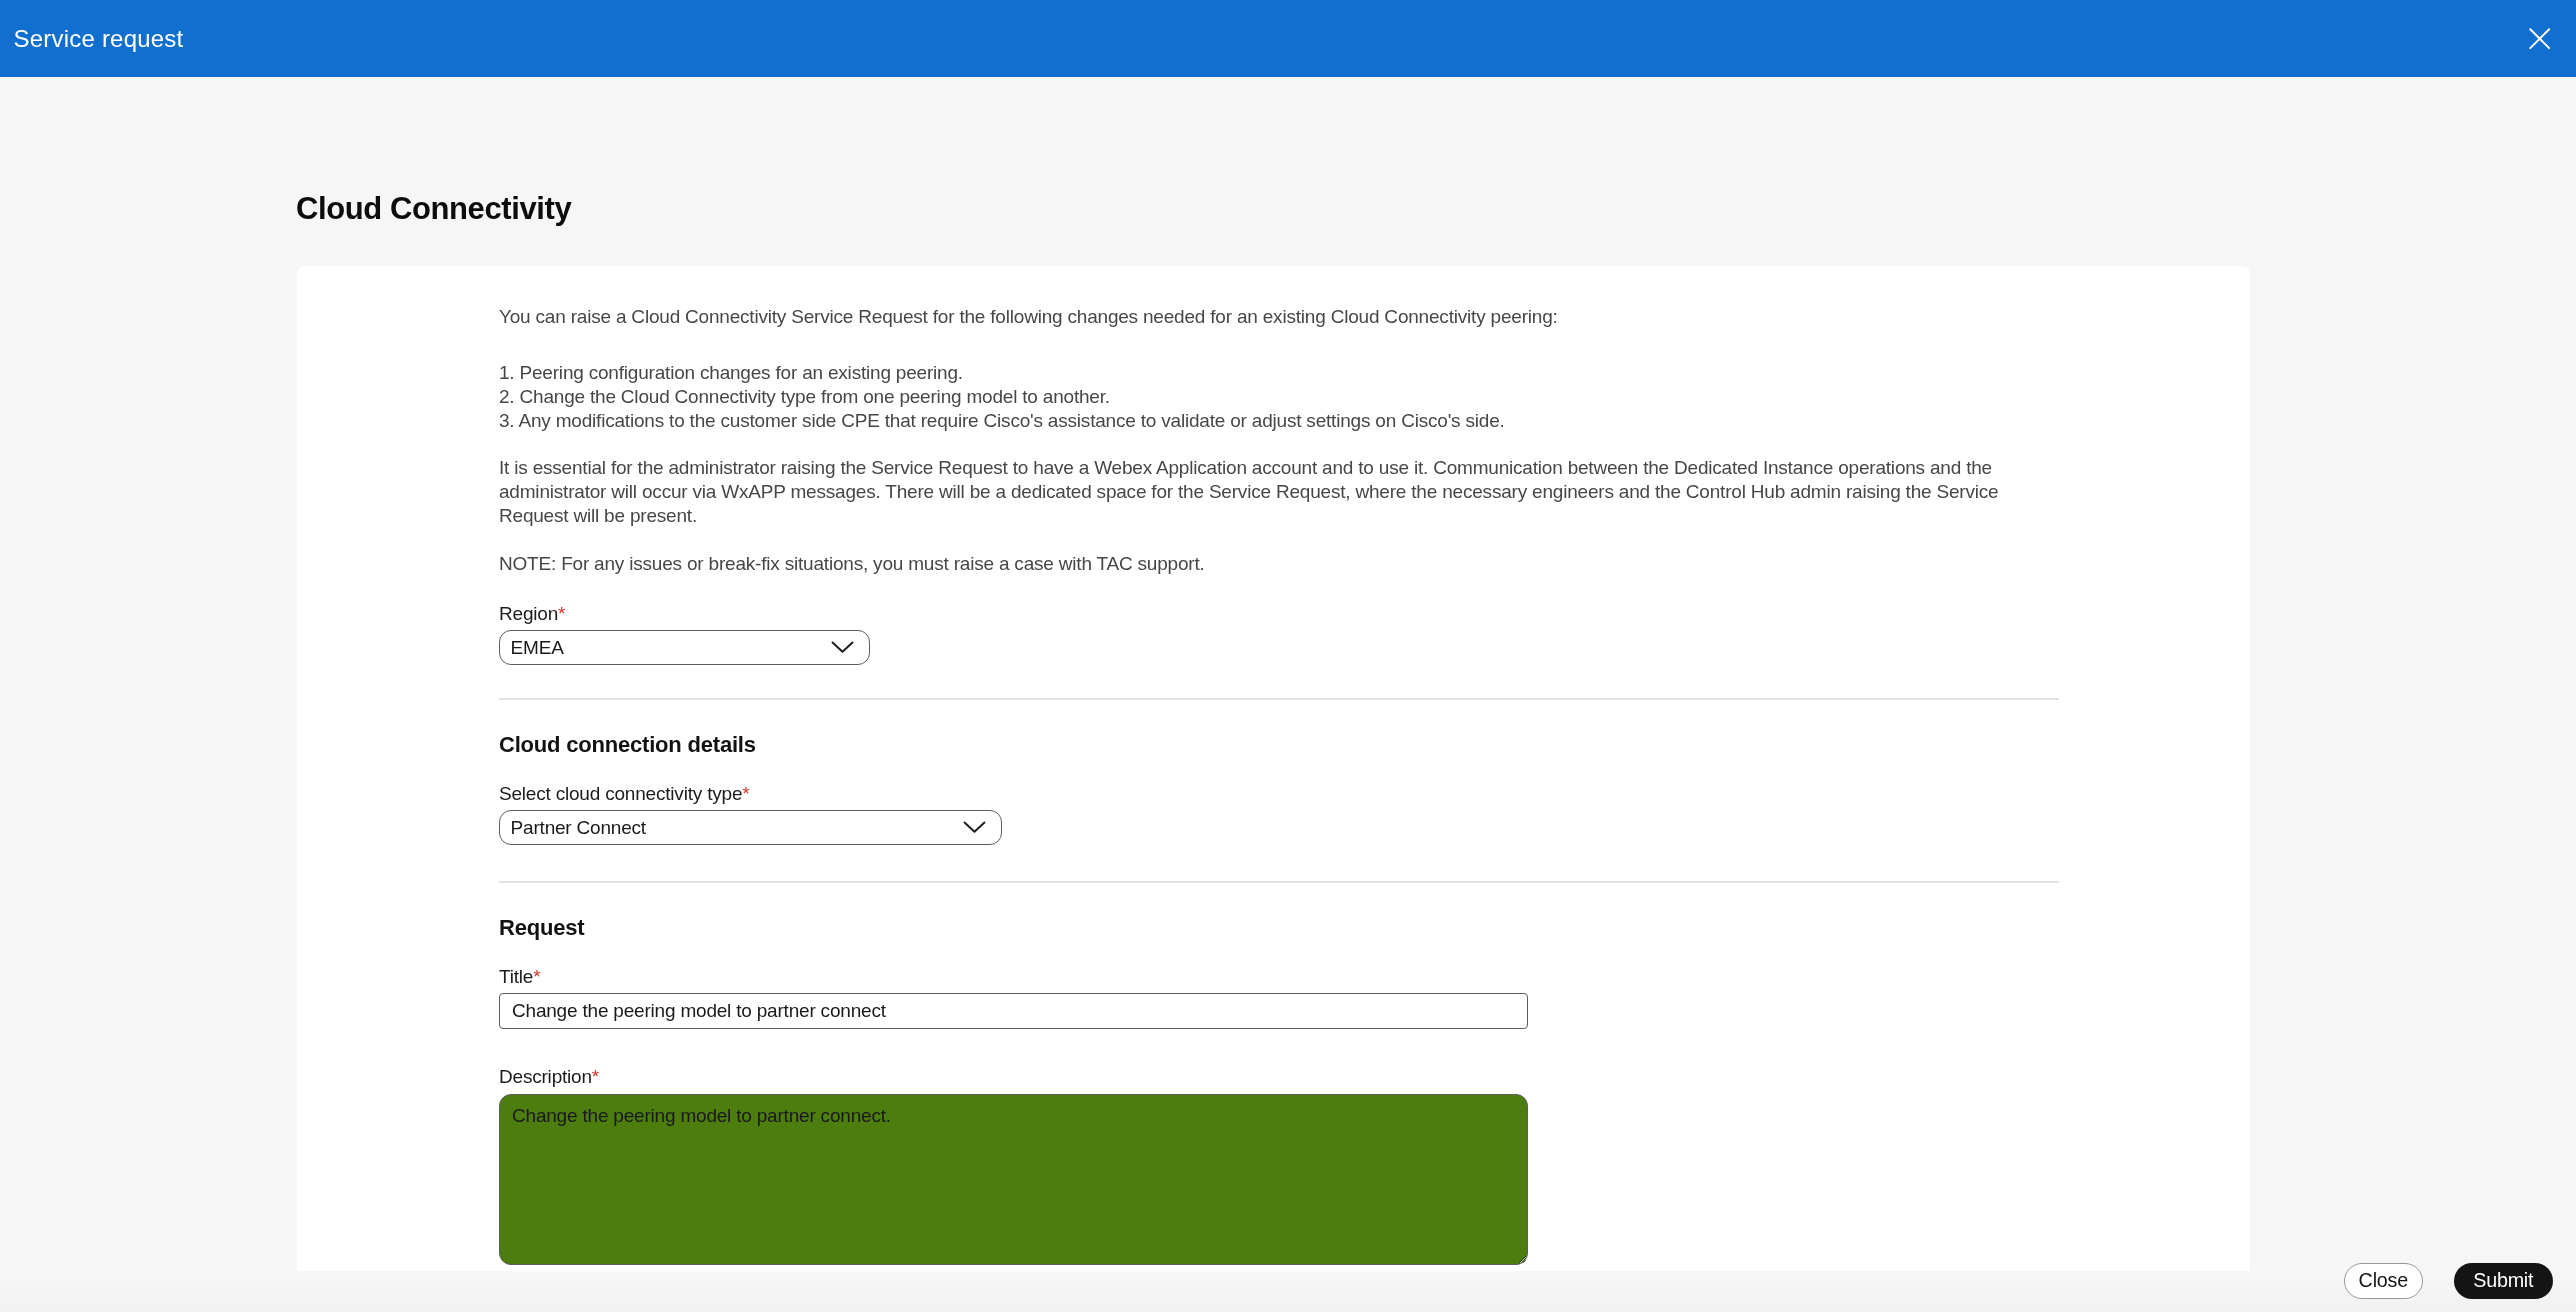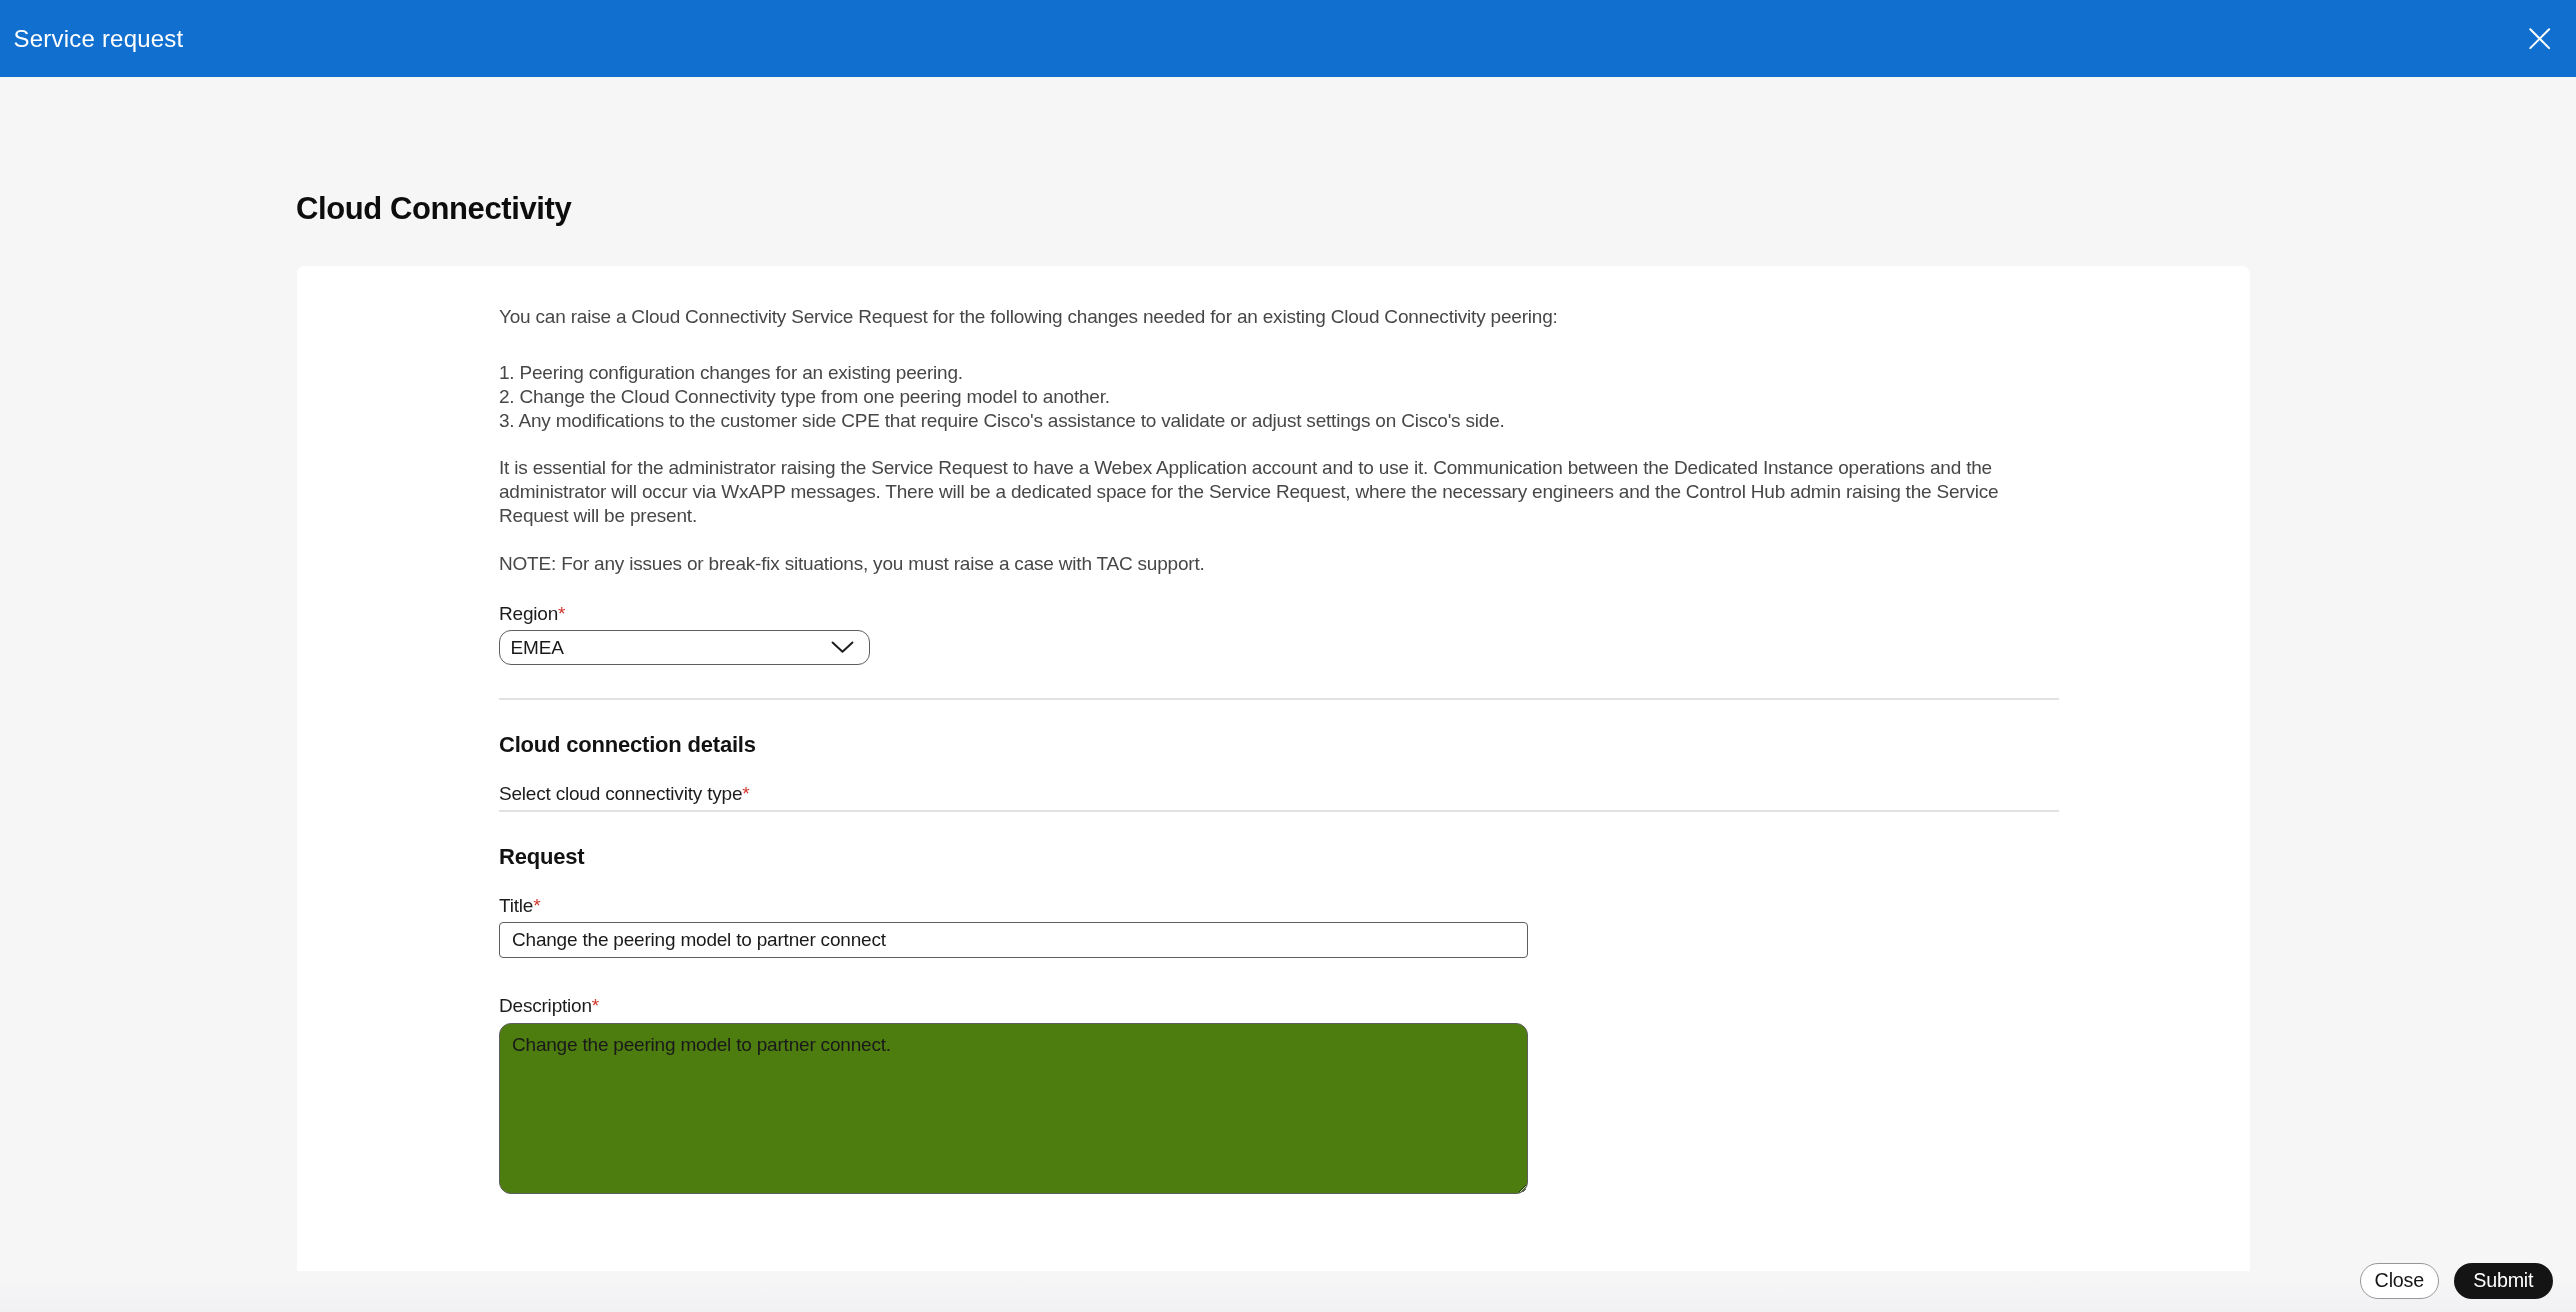--- a/index.html
+++ b/index.html
@@ -100,21 +100,21 @@
   }
 
   
   .footer-bar {
     position: absolute; left: 0; bottom: 0;
     width: 2576px; height: 42px;
     background: linear-gradient(180deg, #f7f7f8 0%, #f1f1f3 100%);
   }
   .footer-buttons {
     position: absolute; right: 23px; bottom: 14.4px;
-    display: flex; gap: 15px; align-items: center;
+    display: flex; gap: 31px; align-items: center;
   }
   .btn {
     height: 36px; border-radius: 18px;
     font-family: "Liberation Sans", sans-serif;
     font-size: 19.7px; letter-spacing: -0.2px;
     display: flex; align-items: center; justify-content: center;
     cursor: pointer;
   }
   .btn-close {
     background: #ffffff; color: #161616;
@@ -168,20 +168,28 @@
   </div>
 
   <hr class="divider">
 
   
   <h2 class="section-title">Cloud connection details</h2>
 
   <div class="field-label">
     <span>Select cloud connectivity type</span><span class="required-mark">*</span>
   </div>
+  <div class="select-box select-type">
+    <span class="select-value">Partner Connect</span>
+    <span class="chev">
+      <svg width="23" height="13" viewBox="0 0 30 17">
+        <polyline points="2,2 15,14 28,2" fill="none" stroke="#1d1d1d" stroke-width="2.6" stroke-linecap="round" stroke-linejoin="round"></polyline>
+      </svg>
+    </span>
+  </div>
 
   <hr class="divider">
 
   
   <h2 class="section-title">Request</h2>
 
   <div class="field-label">
     <span>Title</span><span class="required-mark">*</span>
   </div>
   <div class="input-group-title">

